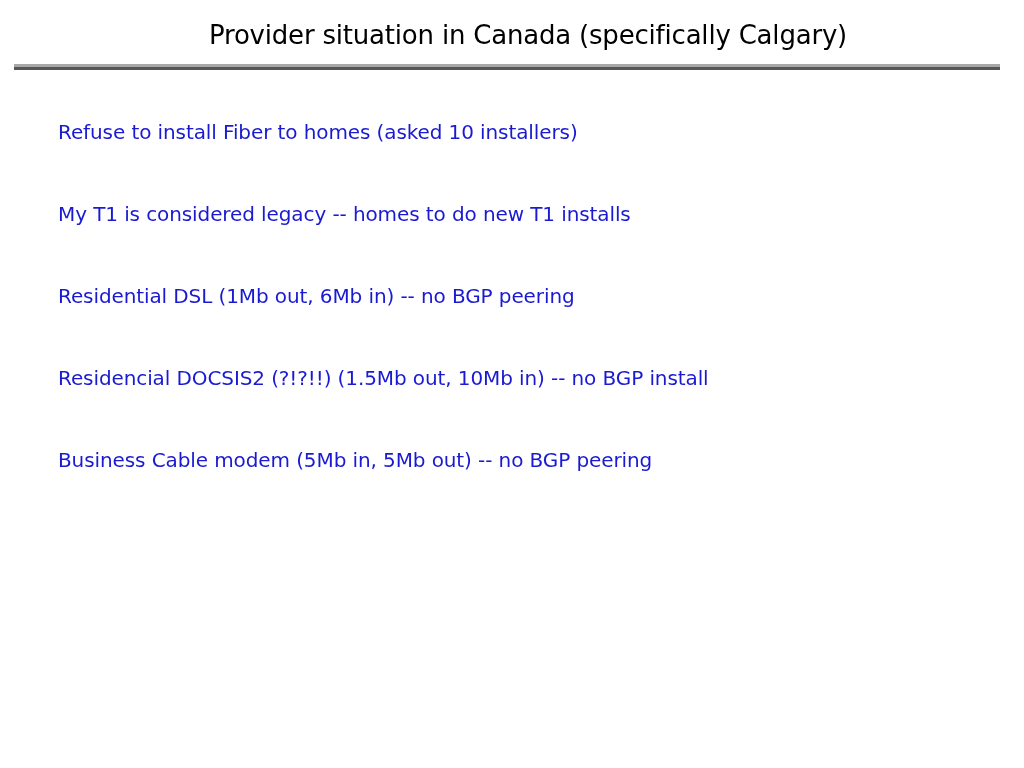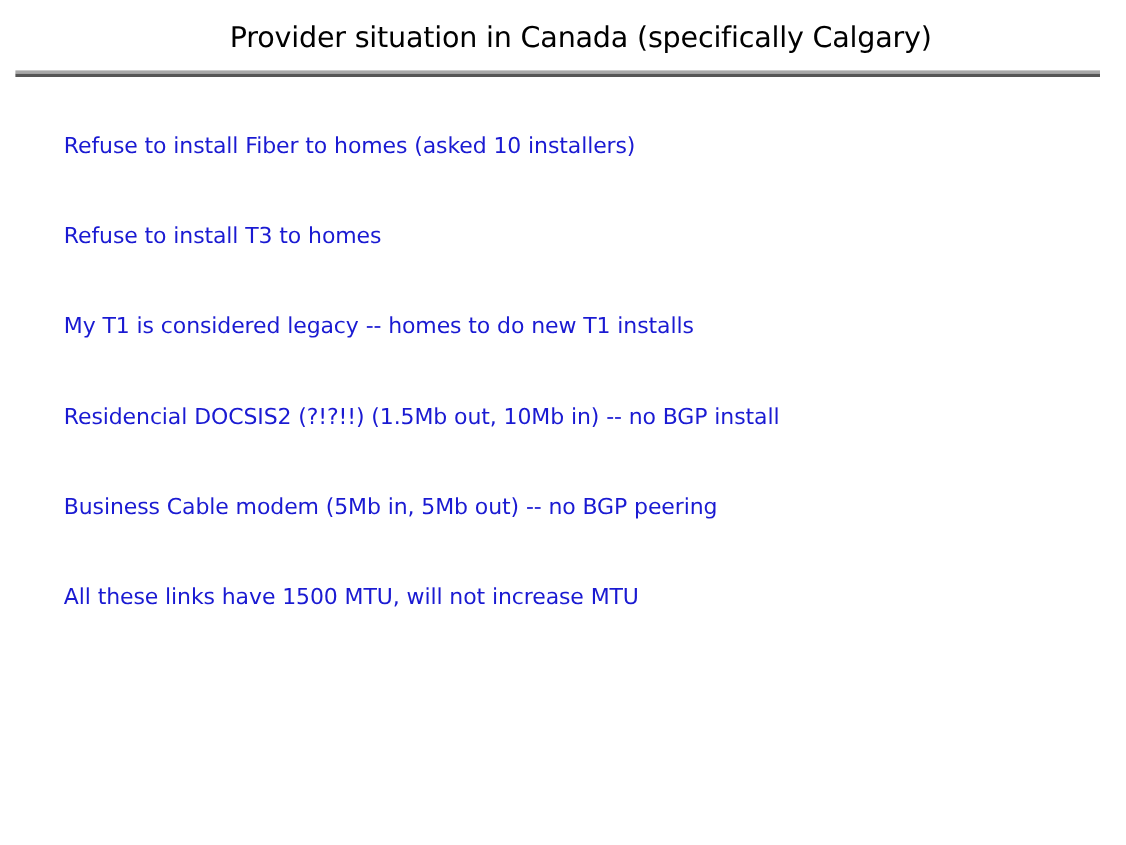--- a/index.html
+++ b/index.html
@@ -90,20 +90,19 @@
 
   <div class="slide-title">Provider situation in Canada (specifically Calgary)</div>
 
   <div class="title-rule">
     <div class="band-top"></div>
     <div class="band-bottom"></div>
   </div>
 
   <ul class="bullet-list">
     <li class="bullet-line">Refuse to install Fiber to homes (asked 10 installers)</li>
-    <li class="bullet-line">Refuse to install T3 to homes</li>
     <li class="bullet-line">My T1 is considered legacy -- homes to do new T1 installs</li>
+    <li class="bullet-line">Residential DSL (1Mb out, 6Mb in) -- no BGP peering</li>
     <li class="bullet-line">Residencial DOCSIS2 (?!?!!) (1.5Mb out, 10Mb in) -- no BGP install</li>
     <li class="bullet-line">Business Cable modem (5Mb in, 5Mb out) -- no BGP peering</li>
-    <li class="bullet-line">All these links have 1500 MTU, will not increase MTU</li>
   </ul>
 
 </div>
 
 </body></html>

